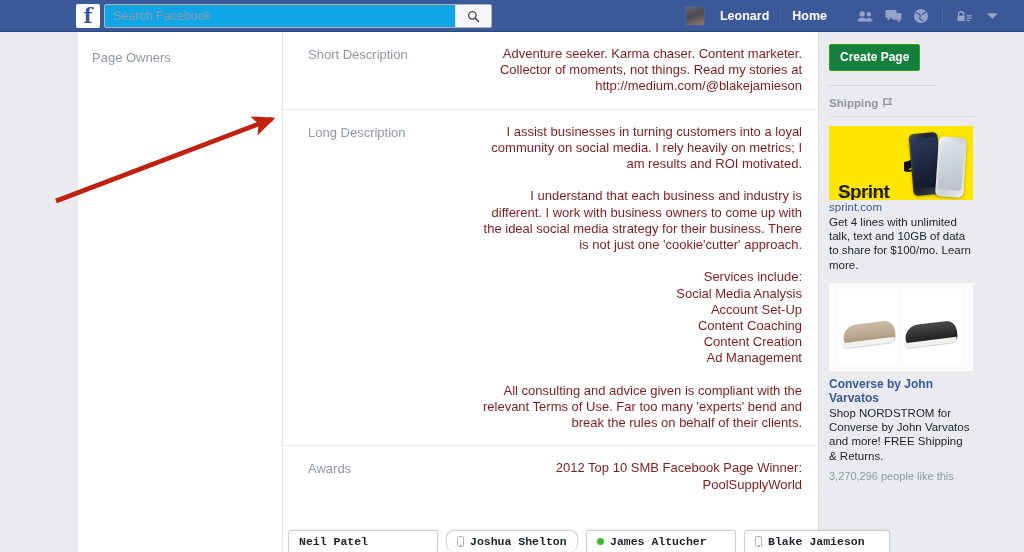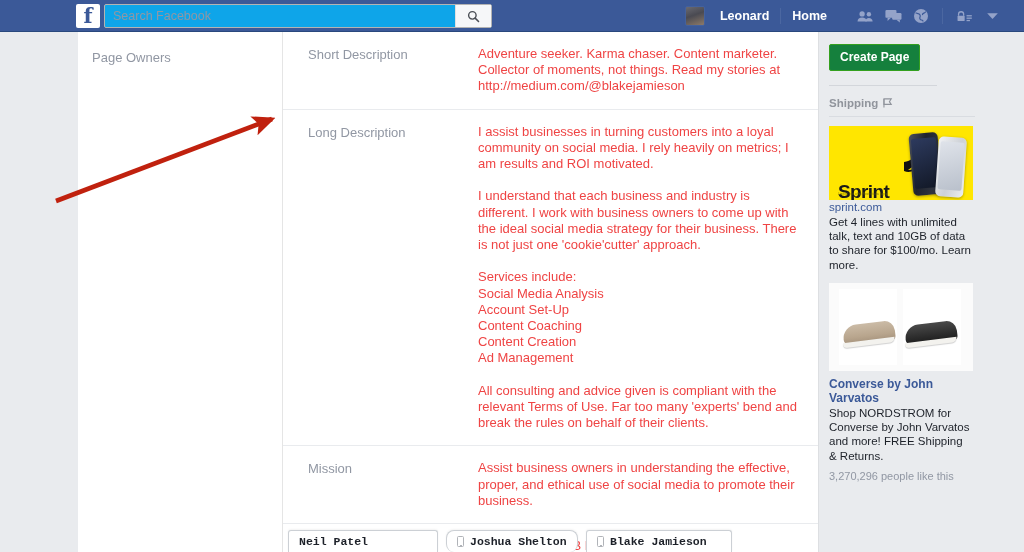--- a/index.html
+++ b/index.html
@@ -135,23 +135,24 @@
     width: 170px;
     flex: 0 0 170px;
     font-size: 13px;
     color: #9197a3;
     line-height: 16px;
     padding-top: 1px;
   }
   .about-value {
     flex: 1;
     font-size: 13px;
-    color: #ef4444;
+    color: #7f1d1d;
     line-height: 16.2px;
     white-space: pre-line;
+    text-align: right;
   }
 
   
   .create-page-btn {
     position: absolute; left: 10px; top: 12px;
     background: #15803d;
     border: 1px solid #33a01f;
     border-radius: 2px;
     color: #ffffff;
     font-size: 12px;
@@ -444,24 +445,20 @@
 Services include:
 Social Media Analysis
 Account Set-Up
 Content Coaching
 Content Creation
 Ad Management
 
 All consulting and advice given is compliant with the relevant Terms of Use. Far too many 'experts' bend and break the rules on behalf of their clients.</div>
     </div>
 
-    <div class="about-row">
-      <div class="about-label">Mission</div>
-      <div class="about-value">Assist business owners in understanding the effective, proper, and ethical use of social media to promote their business.</div>
-    </div>
 
     <div class="about-row">
       <div class="about-label">Awards</div>
       <div class="about-value">2012 Top 10 SMB Facebook Page Winner: PoolSupplyWorld</div>
     </div>
 
   </div>
 
   <div class="right-col">
 
@@ -513,20 +510,24 @@
 
   <div class="chat-tab w1">
     <span>Neil Patel</span>
   </div>
 
   <div class="chat-tab w2">
     <span class="ico-mobile"></span>
     <span>Joshua Shelton</span>
   </div>
 
+  <div class="chat-tab w3">
+    <span class="dot-online"></span>
+    <span>James Altucher</span>
+  </div>
 
   <div class="chat-tab w4">
     <span class="ico-mobile"></span>
     <span>Blake Jamieson</span>
   </div>
 
 </div>
 
 <svg class="annotation" viewBox="0 0 1024 552">
   <defs>

